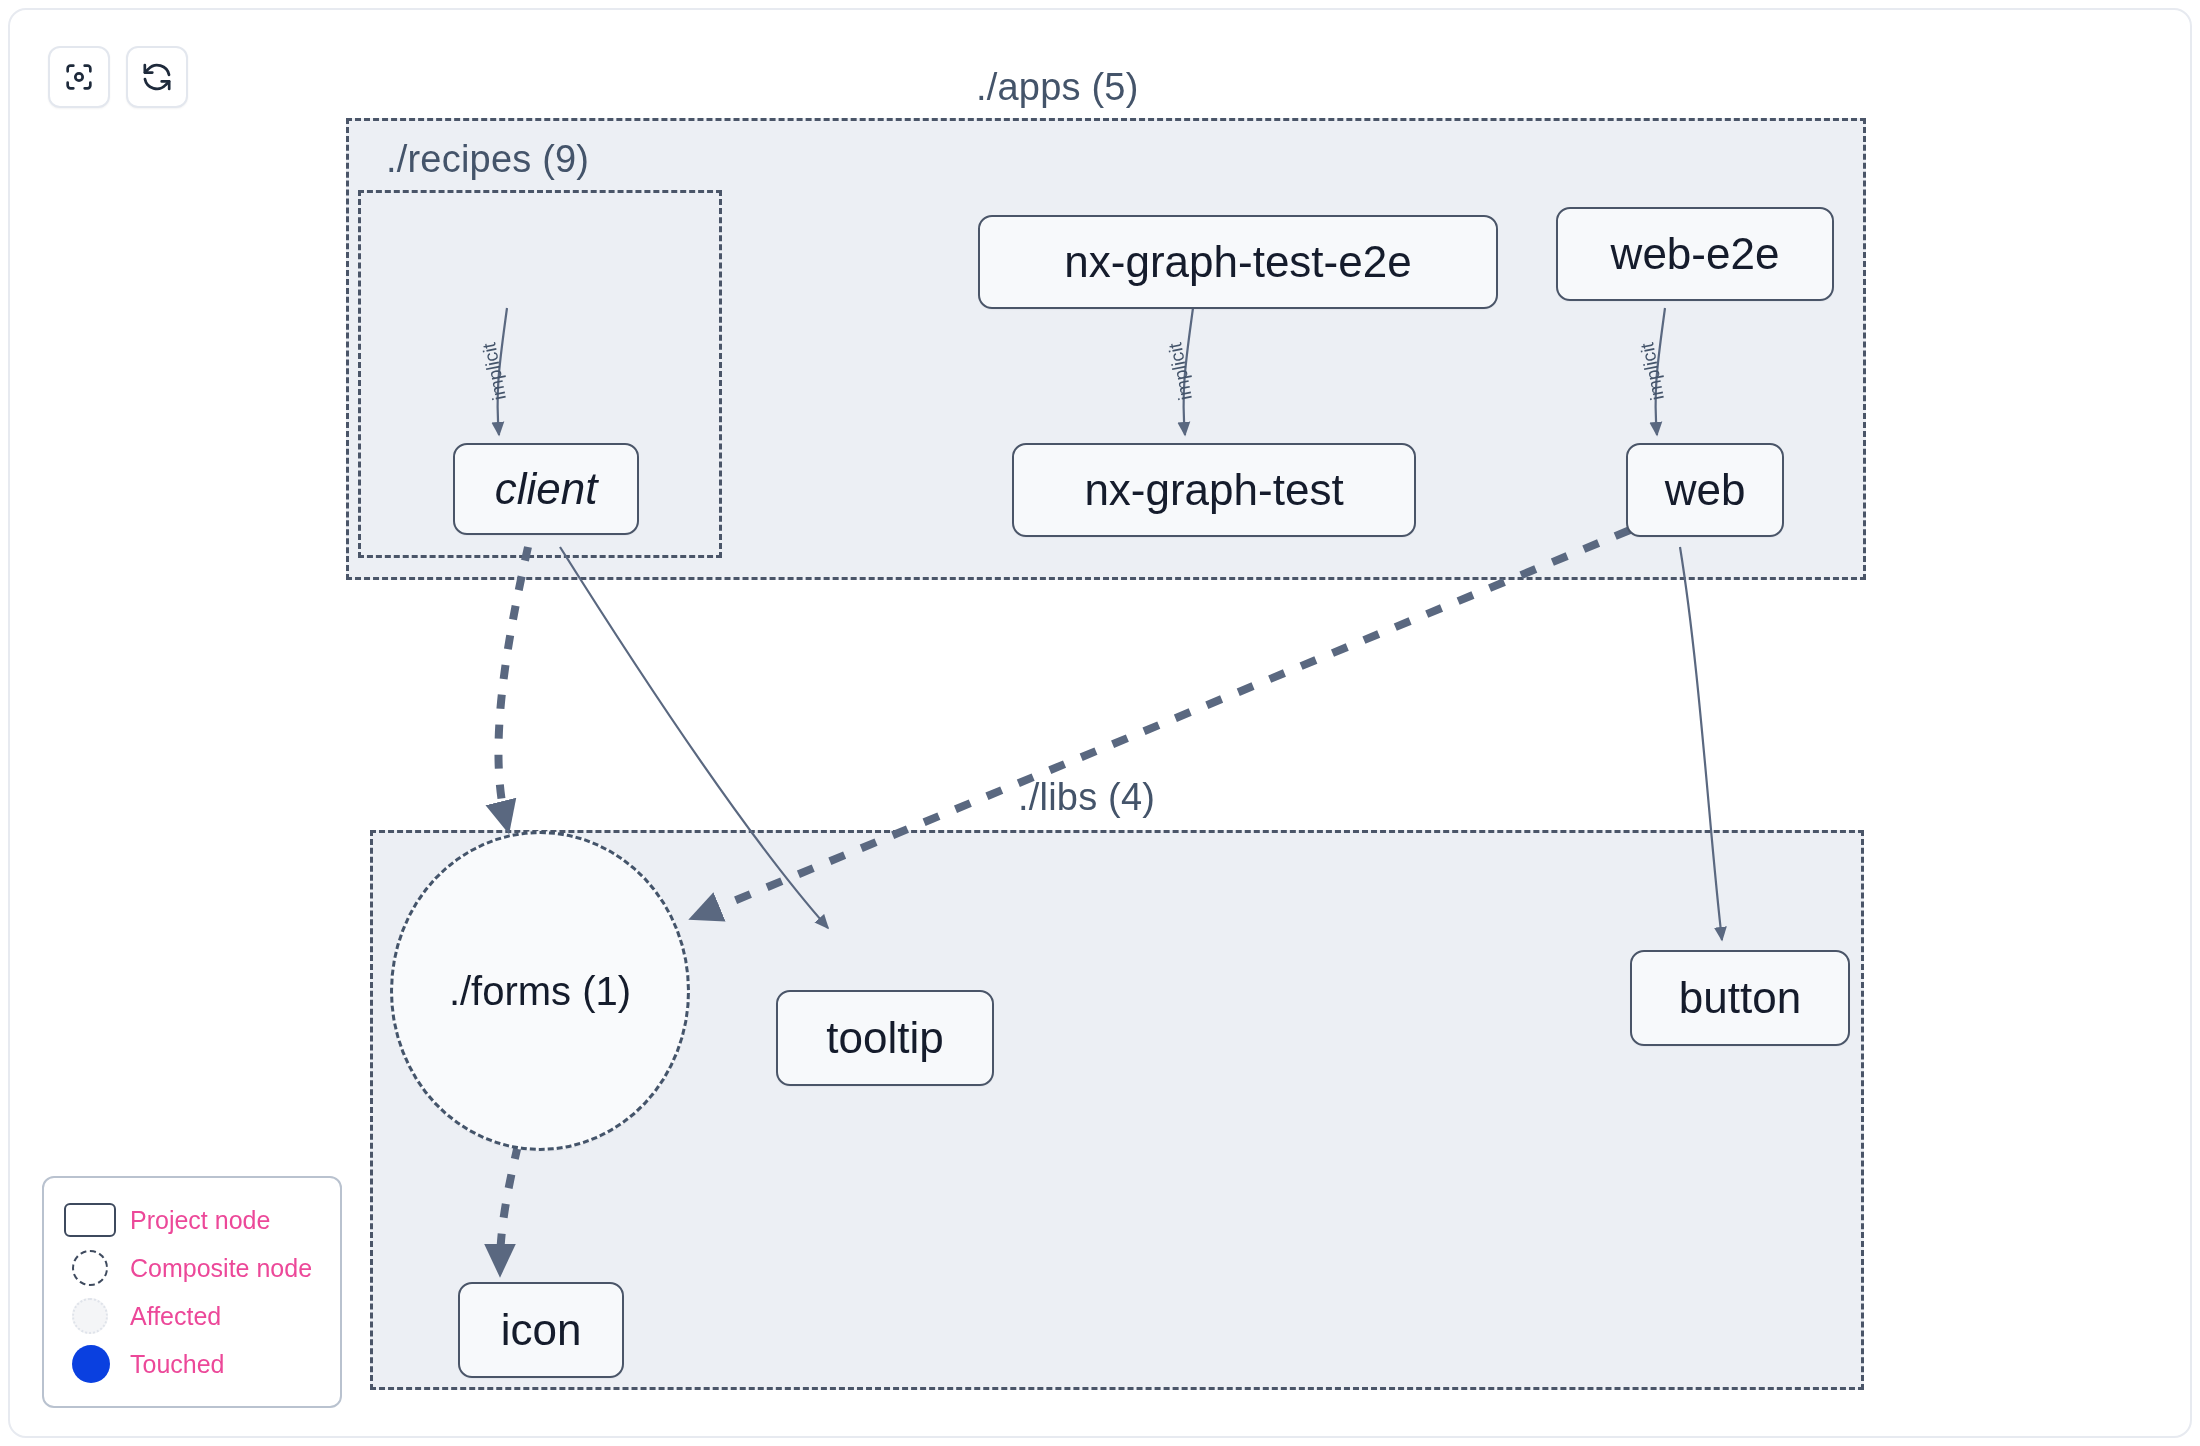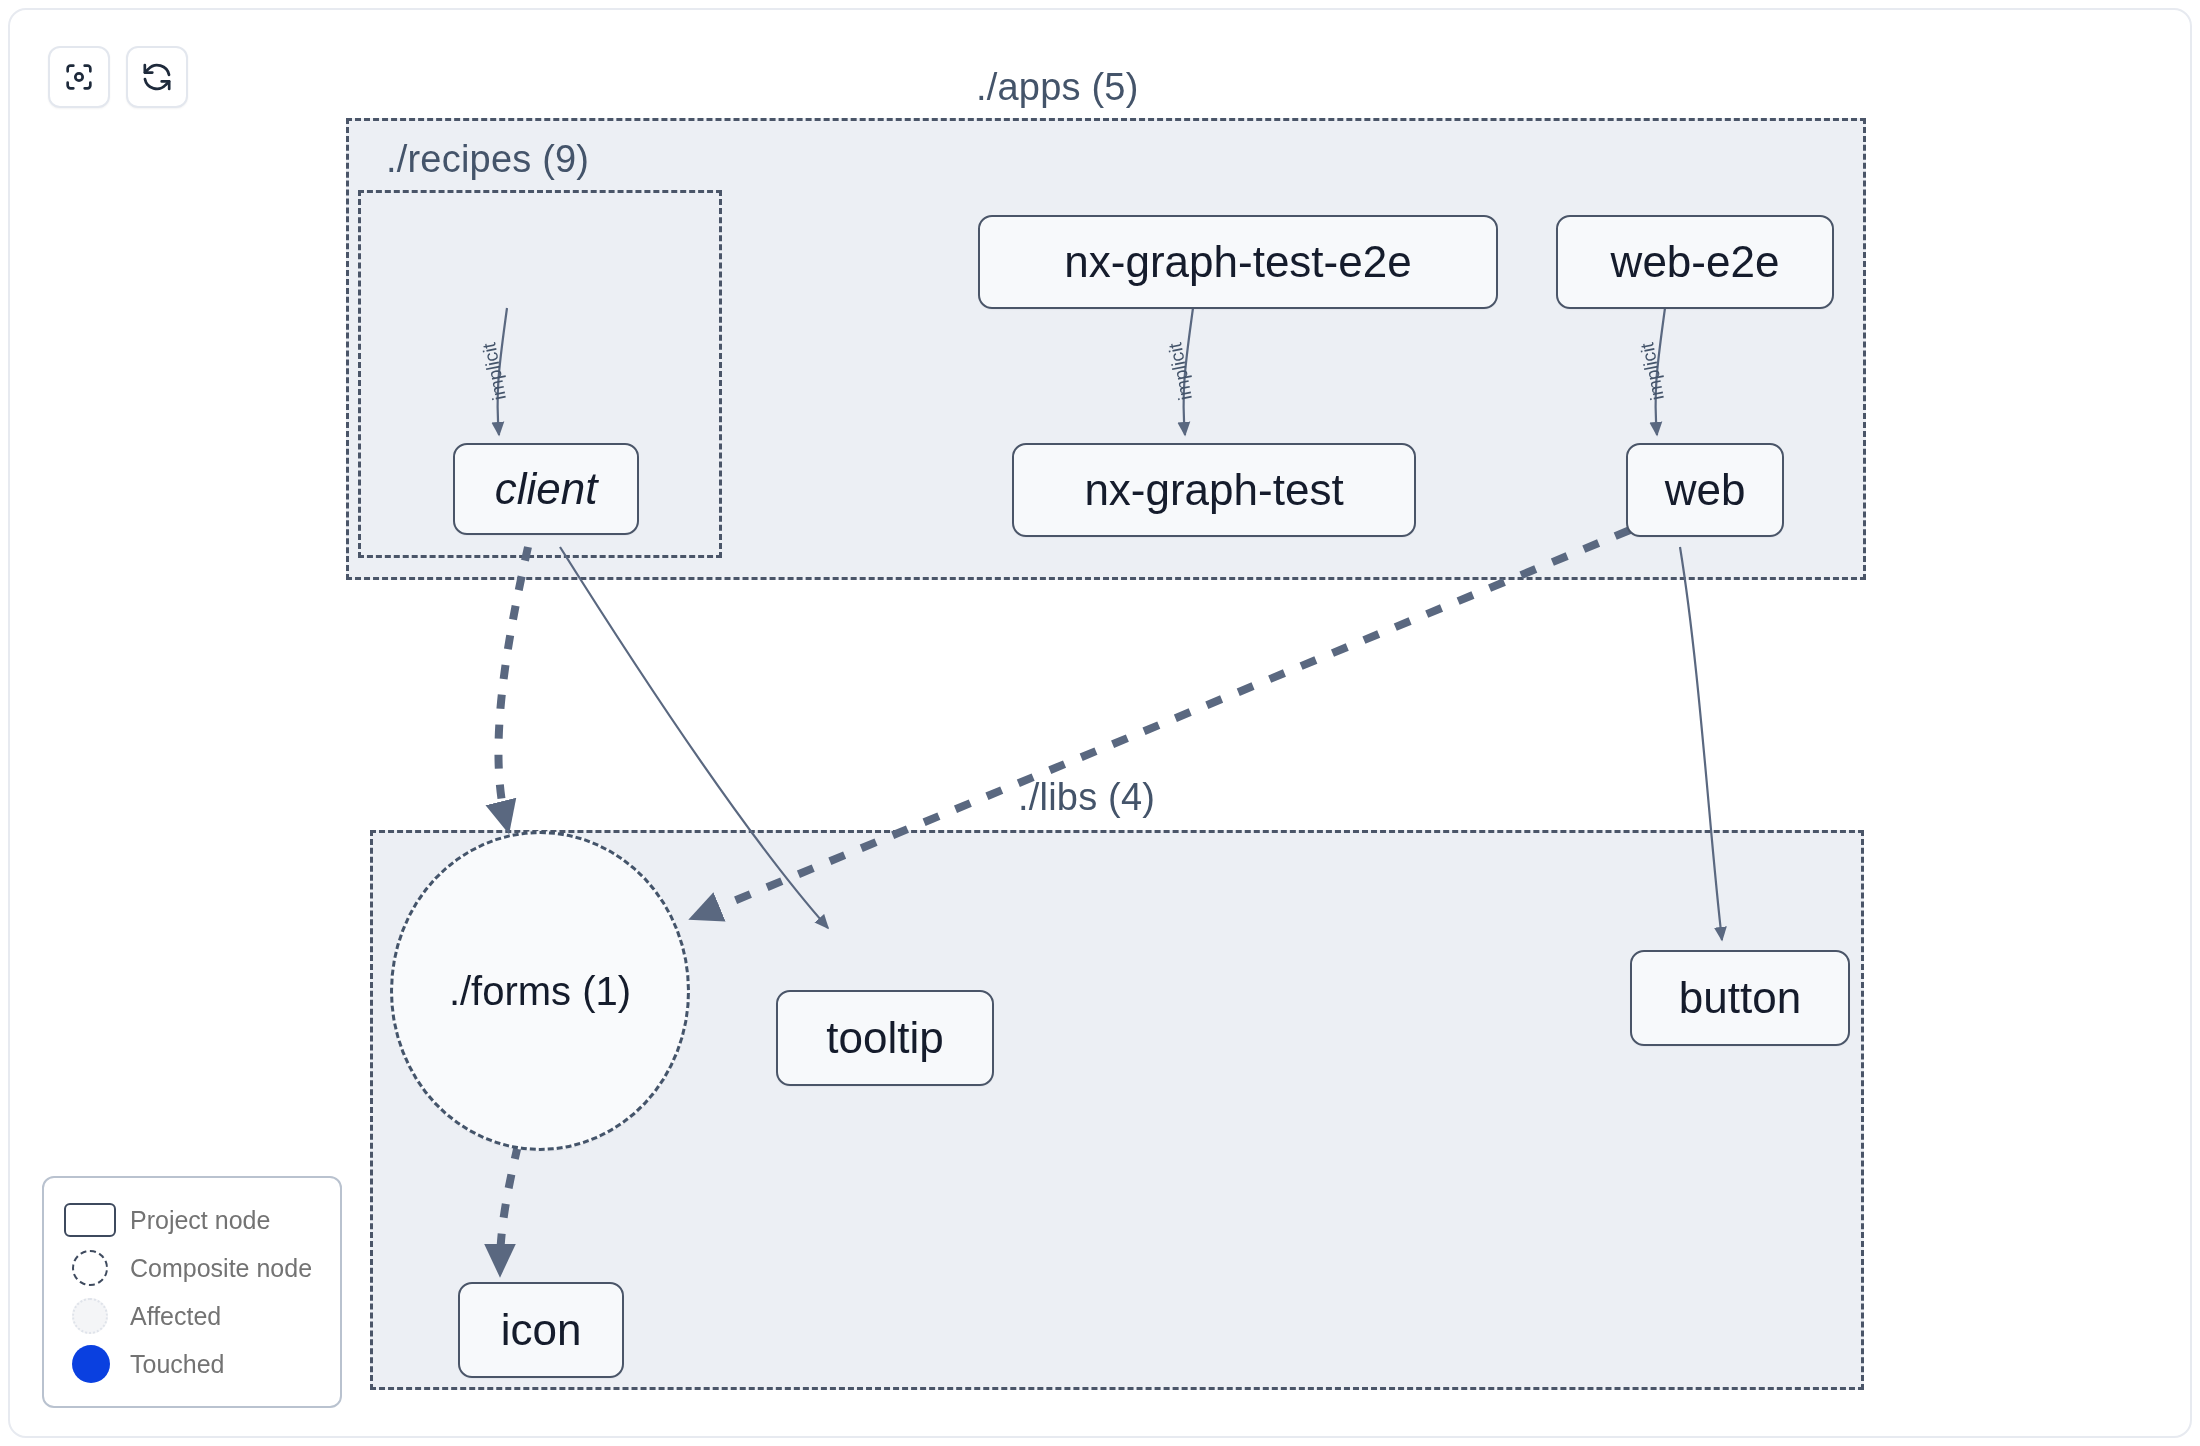--- a/index.html
+++ b/index.html
@@ -136,21 +136,21 @@
     background: #f4f5f7;
     margin-left: 8px;
   }
   .sw-circle-touched {
     width: 38px; height: 38px;
     border-radius: 50%;
     background: #0a40e0;
     margin-left: 8px;
   }
   .legend-label {
-    color: #737373;
+    color: #ec4899;
     font-size: 25px;
     line-height: 1;
     white-space: nowrap;
   }
 
   
   .edge-label {
     position: absolute;
     color: #44546a;
     font-size: 19px;
@@ -237,21 +237,21 @@
     </div>
 
     <div class="node" style="left:944px; top:205px; width:520px; height:94px;margin-left:24px;">
       <span>nx-graph-test-e2e</span>
     </div>
 
     <div class="node" style="left:1002px; top:433px; width:404px; height:94px;">
       <span>nx-graph-test</span>
     </div>
 
-    <div class="node" style="left:1546px; top:205px; width:278px; height:94px;align-items:center;">
+    <div class="node" style="left:1546px; top:197px; width:278px; height:94px;align-items:center;">
       <span>web-e2e</span>
     </div>
 
     <div class="node" style="left:1616px; top:433px; width:158px; height:94px;">
       <span>web</span>
     </div>
 
     <div class="node composite" style="left:380px; top:821px; width:300px; height:320px;">
       <span>./forms (1)</span>
     </div>

